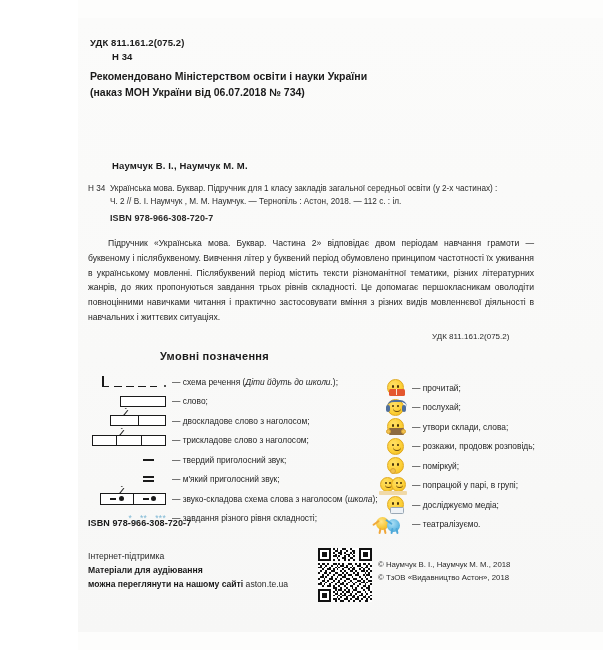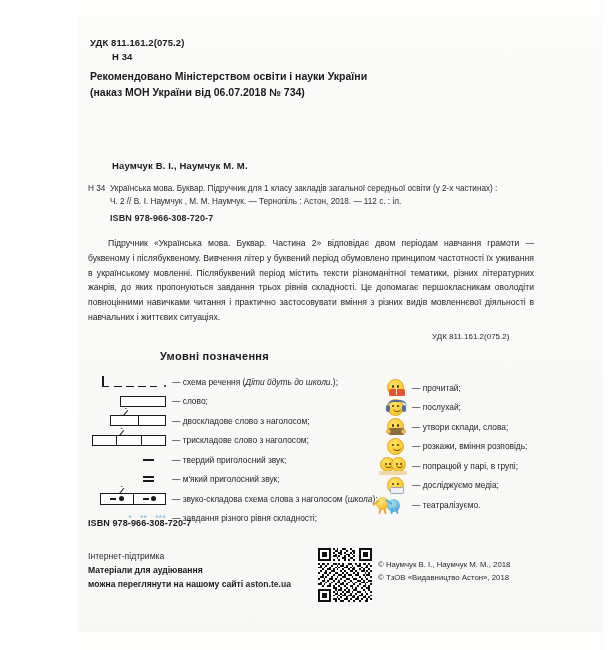--- a/index.html
+++ b/index.html
@@ -432,21 +432,21 @@
   }
   .support {
     position: absolute;
     left: 88px; top: 550px;
     font-size: 8.6px;
     line-height: 1.62;
   }
   .support .l1 { color: #2a2a2a; }
   .support .l2 { font-weight: bold; }
   .support .l3 { font-weight: bold; }
-  .support .site { font-weight: bold; color: #2a2a2a; }
+  .support .site { font-weight: normal; color: #2a2a2a; }
 
   .qr {
     position: absolute;
     left: 318px; top: 548px;
     width: 54px; height: 54px;
     background: #ffffff;
   }
   .copyright {
     position: absolute;
     left: 378px; top: 558px;
@@ -623,23 +623,33 @@
     </div>
 
     <div class="lrow">
       <span class="sym" style="width:34px;">
         <span class="emoji face">
           <span class="eye l"></span>
             <span class="eye r"></span>
             <span class="mouth"></span>
         </span>
       </span>
-      <span class="txt">— розкажи, вміння розповідь;</span>
-    </div>
-
+      <span class="txt">— розкажи, продовж розповідь;</span>
+    </div>
+
+    <div class="lrow">
+      <span class="sym" style="width:34px;">
+        <span class="emoji face">
+          <span class="eye l"></span>
+            <span class="eye r"></span>
+          <span class="think-hand"></span>
+        </span>
+      </span>
+      <span class="txt">— поміркуй;</span>
+    </div>
 
     <div class="lrow">
       <span class="sym" style="width:34px;">
         <span class="pair">
           <span class="p-face a">
               <span class="e l"></span>
               <span class="e r"></span>
               <span class="m"></span>
             </span>
           <span class="p-face b">

